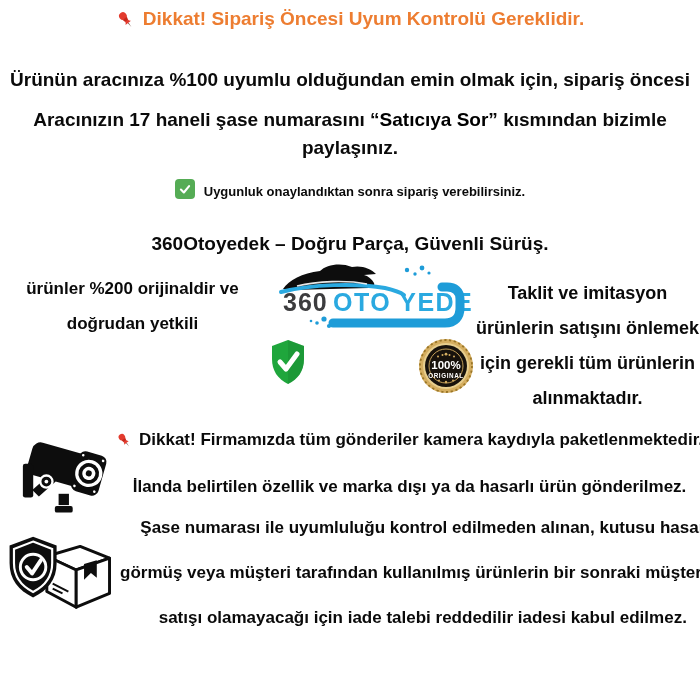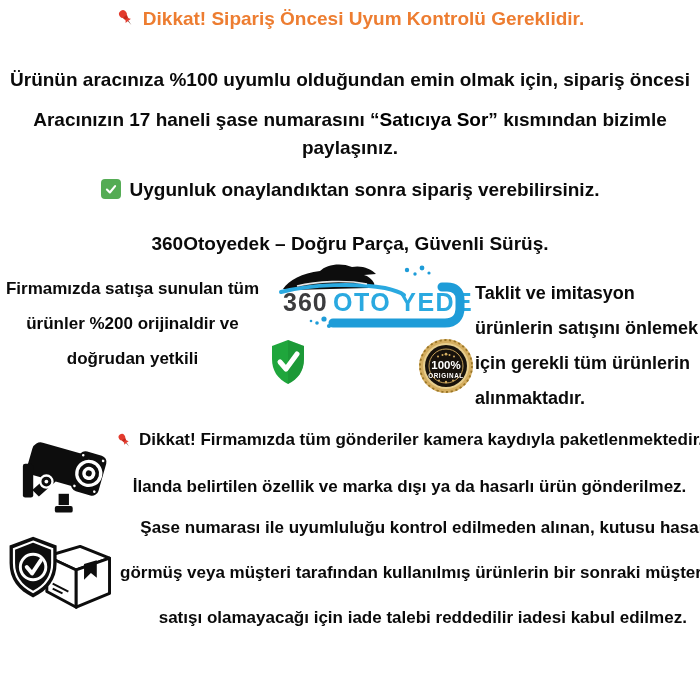--- a/index.html
+++ b/index.html
@@ -2,35 +2,35 @@
 <html><head>
 <meta charset="utf-8">
 <style>
   html,body{margin:0;padding:0;background:#fff;}
   #canvas{
     position:relative;width:700px;height:700px;background:#ffffff;overflow:hidden;
     font-family:"Liberation Sans","DejaVu Sans",sans-serif;font-weight:700;color:#0a0a0a;
   }
   .abs{position:absolute;left:0;right:0;}
   .center{text-align:center;}
-  .flexc{display:flex;justify-content:center;align-items:flex-start;}
+  .flexc{display:flex;justify-content:center;align-items:flex-end;}
 
   .title-row{top:8px;gap:7px;color:#ED7D31;font-size:19px;}
   .intro1{top:69px;font-size:19px;}
   .intro2{top:109px;font-size:19px;}
   .intro3{top:137px;font-size:19px;}
   .hl{color:#000000;}
-  .approval{top:179px;gap:9px;font-size:19px;}
+  .approval{top:179px;gap:9px;font-size:13px;}
   .checkbadge{width:20px;height:20px;border-radius:4px;background:#55AC55;display:inline-flex;align-items:center;justify-content:center;flex:0 0 auto;}
   .slogan{top:233px;font-size:19px;}
 
   .columns{top:263px;height:152px;display:flex;}
   .col-left{width:265px;font-size:17px;line-height:35px;padding-top:8px;text-align:center;}
   .col-center{width:210px;position:relative;}
-  .col-right{flex:1;font-size:18px;line-height:35px;padding-top:13px;text-align:left;}
+  .col-right{flex:1;font-size:18px;line-height:35px;padding-top:13px;text-align:center;}
   .logo-svg{position:absolute;top:-2px;left:2px;}
   .shield-green{position:absolute;left:4px;top:75px;}
   .gold-badge{position:absolute;right:0px;top:74px;}
   .brand-360{fill:#3C3C3E;}
   .brand-blue{fill:#2AA9E0;}
 
   .camera-sec{top:424px;display:flex;align-items:flex-start;}
   .camera-icon{flex:0 0 auto;margin-left:20px;margin-top:4px;}
   .camera-text{flex:1;padding-right:10px;}
   .camera-line1{margin-top:6px;display:flex;justify-content:center;align-items:center;gap:6px;font-size:17px;white-space:nowrap;}
@@ -70,21 +70,20 @@
           <polyline points="5,13 10,18 19,7" fill="none" stroke="#fff" stroke-width="3.6" stroke-linecap="round" stroke-linejoin="round"></polyline>
         </svg>
     </span>
     <span>Uygunluk onaylandıktan sonra sipariş verebilirsiniz.</span>
   </div>
 
   <div class="abs center slogan">360Otoyedek – Doğru Parça, Güvenli Sürüş.</div>
 
   <div class="abs columns">
     <div class="col-left">
-      <div>Firmamızda satışa sunulan tüm</div>
       <div>ürünler %200 orijinaldir ve</div>
       <div>doğrudan yetkili</div>
     </div>
 
     <div class="col-center">
 
       <svg class="logo-svg" width="205" height="78" viewBox="0 0 205 78">
 
         <g>
           <path d="M16 28 C22 19 35 12 53 10 C59 4 73 1 85 6 C95 4 104 8 109 13 L97 14 C101 15 105 18 107 22 C108 25 106 27 102 27 L24 29 Z" fill="#0d0d0d"></path>

